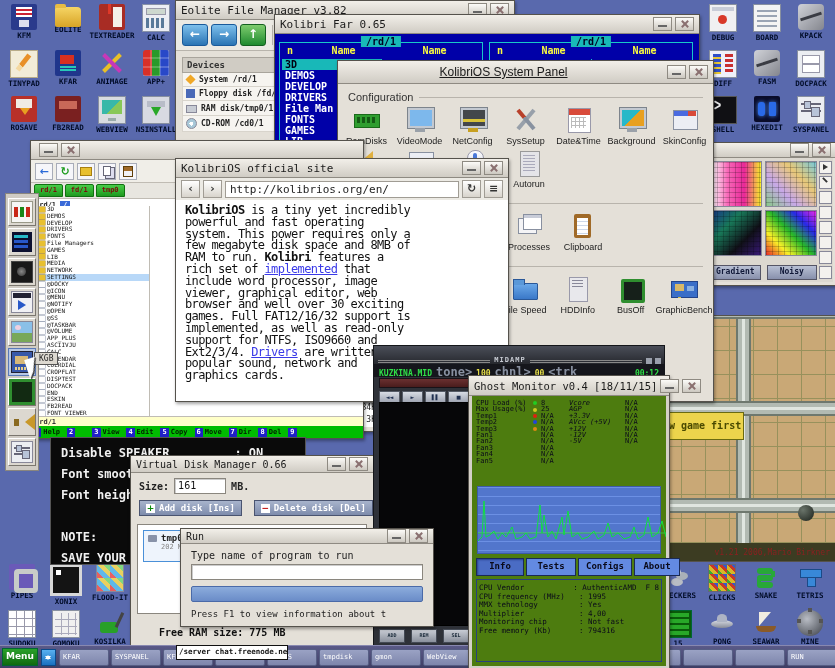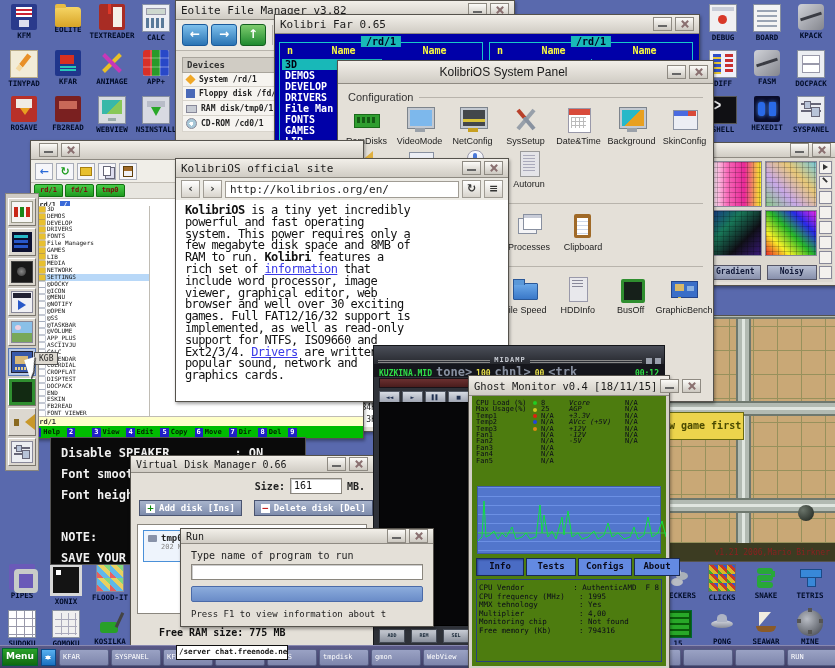--- a/index.html
+++ b/index.html
@@ -162,21 +162,21 @@
   .far-tab{position:absolute;top:-7px;left:50%;transform:translateX(-50%);background:#18b8b8;color:#002;padding:0 5px;font:bold 10px "DejaVu Sans Mono";}
   .far-cols{position:absolute;top:16px;left:2px;right:2px;bottom:2px;display:flex;}
   .far-col{flex:1;overflow:hidden;}
   .far-col + .far-col{border-left:1px solid #18c8c8;}
   .far-item{color:#fff;font:bold 10px/11px "DejaVu Sans Mono";height:11px;padding-left:3px;white-space:nowrap;}
   .far-item.sel{background:#18b8b8;color:#001;}
   .far-item.vol{color:#48f848;}
   
   #win-syspanel{left:337px;top:60px;width:375px;height:340px;z-index:16;overflow:hidden;}
   #win-syspanel .wtitle{justify-content:center;height:22px;}
-  #win-syspanel .wtitle .ttl{flex:1;text-align:center;font-family:"Liberation Sans",sans-serif;font-size:12px;}
+  #win-syspanel .wtitle .ttl{flex:1;text-align:center;font-family:"Liberation Sans",sans-serif;font-size:12px;text-decoration:underline;}
   .sp-label{display:flex;align-items:center;gap:6px;margin:7px 10px 1px;font:11px "Liberation Sans",sans-serif;color:#333;}
   .sp-label i{flex:1;height:1px;background:#b8b4ac;}
   .sp-row{display:flex;padding:1px 2px;}
   .sp-item{width:54px;display:flex;flex-direction:column;align-items:center;gap:1px;}
   .sp-caption{font:9px "Liberation Sans",sans-serif;color:#222;text-align:center;white-space:nowrap;}
   .si{width:30px;height:30px;position:relative;}
   .si-ram:before{content:"";position:absolute;left:2px;top:9px;width:24px;height:12px;background:#2f9e2f;border:1px solid #1a6a1a;}
   .si-ram:after{content:"";position:absolute;left:5px;top:12px;width:20px;height:6px;background:repeating-linear-gradient(90deg,#145a14 0 3px,#2f9e2f 3px 5px);}
   .si-monitor:before{content:"";position:absolute;left:3px;top:3px;width:22px;height:16px;background:#7db8ec;border:2px solid #c3c9d1;box-shadow:0 0 0 1px #7d848c;}
   .si-monitor:after{content:"";position:absolute;left:10px;bottom:3px;width:10px;height:4px;background:#9aa1a9;}
@@ -278,21 +278,21 @@
   .pipe-status .ver{color:#8a2020;margin-left:auto;margin-right:6px;font-weight:normal;}
   #tooltip-newgame{position:absolute;left:618px;top:412px;width:124px;height:26px;background:#ecd44c;border:1px solid #6a6a10;z-index:22;
     font:bold 10px/26px "DejaVu Sans Mono";color:#4a4a00;text-align:center;white-space:nowrap;overflow:hidden;}
   
   #win-editor{position:absolute;left:50px;top:437px;width:256px;height:128px;background:#0a0a0a;border:1px solid #555;z-index:24;padding:5px 0 0 10px;box-sizing:border-box;overflow:hidden;}
   .ed-line{font:bold 12px/21px "DejaVu Sans Mono";color:#f0f0f0;white-space:pre;}
   .ed-line.gap{margin-top:21px;}
   
   #win-vdm{left:130px;top:455px;width:242px;height:190px;z-index:26;}
   #win-vdm .wtitle{height:16px;font-size:10px;}
-  .vdm-row{display:flex;align-items:center;gap:5px;padding:5px 8px 2px;font:bold 10px "DejaVu Sans Mono";color:#222;justify-content:flex-end;}
+  .vdm-row{display:flex;align-items:center;gap:5px;padding:5px 8px 2px;font:bold 10px "DejaVu Sans Mono";color:#222;}
   .txtinput{background:#fff;border:1px solid #8a867e;box-shadow:inset 1px 1px 0 #ccc;font:10px/14px "DejaVu Sans Mono";color:#111;padding:0 3px;}
   .vdm-size{width:44px;height:14px;}
   .vdm-btns{display:flex;gap:12px;padding:4px 8px;}
   .vbtn{flex:none;display:flex;align-items:center;gap:4px;background:linear-gradient(#a8b4cc,#7e8cac);border:1px solid #4a5470;padding:2px 6px;font:bold 9px "DejaVu Sans Mono";color:#fff;}
   .vbtn .pm{width:9px;height:9px;font:bold 9px/9px "DejaVu Sans";text-align:center;background:#fff;}
   .vbtn .pm.plus{color:#0a8a0a;}.vbtn .pm.minus{color:#c01010;}
   .vdm-list{position:absolute;left:6px;right:6px;top:68px;height:88px;background:#fff;border:1px solid #8a867e;}
   .vdm-disk{position:absolute;left:5px;top:5px;width:92px;height:26px;border:1px solid #4a90d8;background:#eef4fc;padding:2px 4px;}
   .vdm-disk .dn{font:bold 9px "DejaVu Sans Mono";color:#222;display:flex;gap:4px;align-items:center;}
   .vdm-disk .dn:before{content:"";width:9px;height:7px;background:#8892a8;border-radius:1px;}
@@ -1011,21 +1011,21 @@
       <span class="br-url">http://kolibrios.org/en/</span>
       <span class="bnav">↻</span>
       <span class="bnav">≡</span>
     </div>
     <div class="br-body" id="br-body">
         <p><span class="b">KolibriOS</span><span> is a tiny yet incredibly</span></p>
         <p><span>powerful and fast operating</span></p>
         <p><span>system. This power requires only a</span></p>
         <p><span>few megabyte disk space and 8MB of</span></p>
         <p><span>RAM to run. </span><span class="b">Kolibri</span><span> features a</span></p>
-        <p><span>rich set of </span><span class="a">information</span><span> that</span></p>
+        <p><span>rich set of </span><span class="a">implemented</span><span> that</span></p>
         <p><span>include word processor, image</span></p>
         <p><span>viewer, graphical editor, web</span></p>
         <p><span>browser and well over 30 exciting</span></p>
         <p><span>games. Full FAT12/16/32 support is</span></p>
         <p><span>implemented, as well as read-only</span></p>
         <p><span>support for NTFS, ISO9660 and</span></p>
         <p><span>Ext2/3/4. </span><span class="a">Drivers</span><span> are written for</span></p>
         <p><span>popular sound, network and</span></p>
         <p><span>graphics cards.</span></p>
       </div>
@@ -1247,21 +1247,21 @@
           <span class="gtab active" style="width: 46px;">Info</span>
           <span class="gtab" style="width: 48px;">Tests</span>
           <span class="gtab" style="width: 52px;">Configs</span>
           <span class="gtab" style="width: 44px;">About</span>
         </div>
       <div class="gh-info" id="gh-info">
           <div class="gi-row"><span class="gik">CPU Vendor</span><span class="giv">: AuthenticAMD  F 8</span></div>
           <div class="gi-row"><span class="gik">CPU frequency (MHz)</span><span class="giv">: 1995</span></div>
           <div class="gi-row"><span class="gik">MMX tehnology</span><span class="giv">: Yes</span></div>
           <div class="gi-row"><span class="gik">Multiplier</span><span class="giv">: 4,00</span></div>
-          <div class="gi-row"><span class="gik">Monitoring chip</span><span class="giv">: Not found</span></div>
+          <div class="gi-row"><span class="gik">Monitoring chip</span><span class="giv">: Not fast</span></div>
           <div class="gi-row"><span class="gik">Free memory (Kb)</span><span class="giv">: 794316</span></div>
         </div>
     </div>
   </div>
 
   <div id="win-run" class="win">
     <div class="wtitle">
       <span class="ttl">Run</span>
         <span class="sp"></span>
       <span class="wbtn min"></span>

